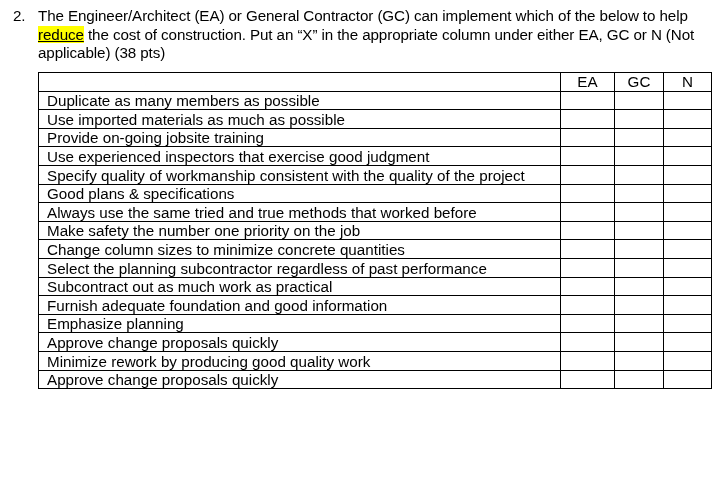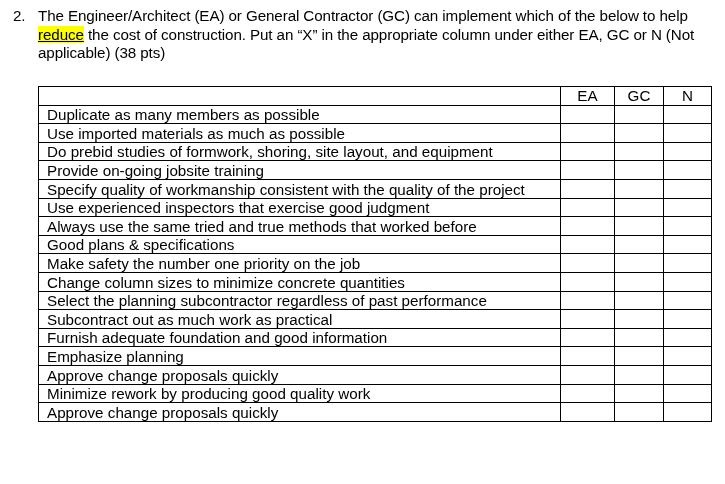--- a/index.html
+++ b/index.html
@@ -8,21 +8,21 @@
       font-family: "Liberation Sans", sans-serif; color: #000;
     }
     .question {
       position: absolute; left: 13px; top: 7px; width: 705px;
       font-size: 15.2px; line-height: 18.5px; letter-spacing: -0.1px;
     }
     .qnum { position: absolute; left: 0; top: 0; }
     .qtext { margin-left: 25px; }
     .hl { background: #ffff00; text-decoration: underline; }
     table.grid {
-      position: absolute; left: 38px; top: 86px;
+      position: absolute; left: 38px; top: 72px;
       border-collapse: collapse; table-layout: fixed;
       width: 673px;
     }
     table.grid td, table.grid th {
       border: 1.4px solid #000; padding: 0 0 0 8px;
       height: 17.6px; font-size: 15.2px; line-height: 16px;
       font-weight: normal; white-space: nowrap; overflow: hidden;
       vertical-align: bottom;
     }
     table.grid th { text-align: center; padding: 0; vertical-align: middle; }
@@ -62,51 +62,45 @@
         <td class="cell"></td>
         <td class="cell"></td>
       </tr>
       <tr>
         <td>Use imported materials as much as possible</td>
         <td class="cell"></td>
         <td class="cell"></td>
         <td class="cell"></td>
       </tr>
       <tr>
-        <td>Do prebid studies of formwork, shoring, site layout, and equipment</td>
+        <td>Provide on-going jobsite training</td>
         <td class="cell"></td>
         <td class="cell"></td>
         <td class="cell"></td>
       </tr>
       <tr>
-        <td>Provide on-going jobsite training</td>
+        <td>Use experienced inspectors that exercise good judgment</td>
         <td class="cell"></td>
         <td class="cell"></td>
         <td class="cell"></td>
       </tr>
       <tr>
         <td>Specify quality of workmanship consistent with the quality of the project</td>
         <td class="cell"></td>
         <td class="cell"></td>
         <td class="cell"></td>
       </tr>
       <tr>
-        <td>Use experienced inspectors that exercise good judgment</td>
+        <td>Good plans &amp; specifications</td>
         <td class="cell"></td>
         <td class="cell"></td>
         <td class="cell"></td>
       </tr>
       <tr>
         <td>Always use the same tried and true methods that worked before</td>
-        <td class="cell"></td>
-        <td class="cell"></td>
-        <td class="cell"></td>
-      </tr>
-      <tr>
-        <td>Good plans &amp; specifications</td>
         <td class="cell"></td>
         <td class="cell"></td>
         <td class="cell"></td>
       </tr>
       <tr>
         <td>Make safety the number one priority on the job</td>
         <td class="cell"></td>
         <td class="cell"></td>
         <td class="cell"></td>
       </tr>

